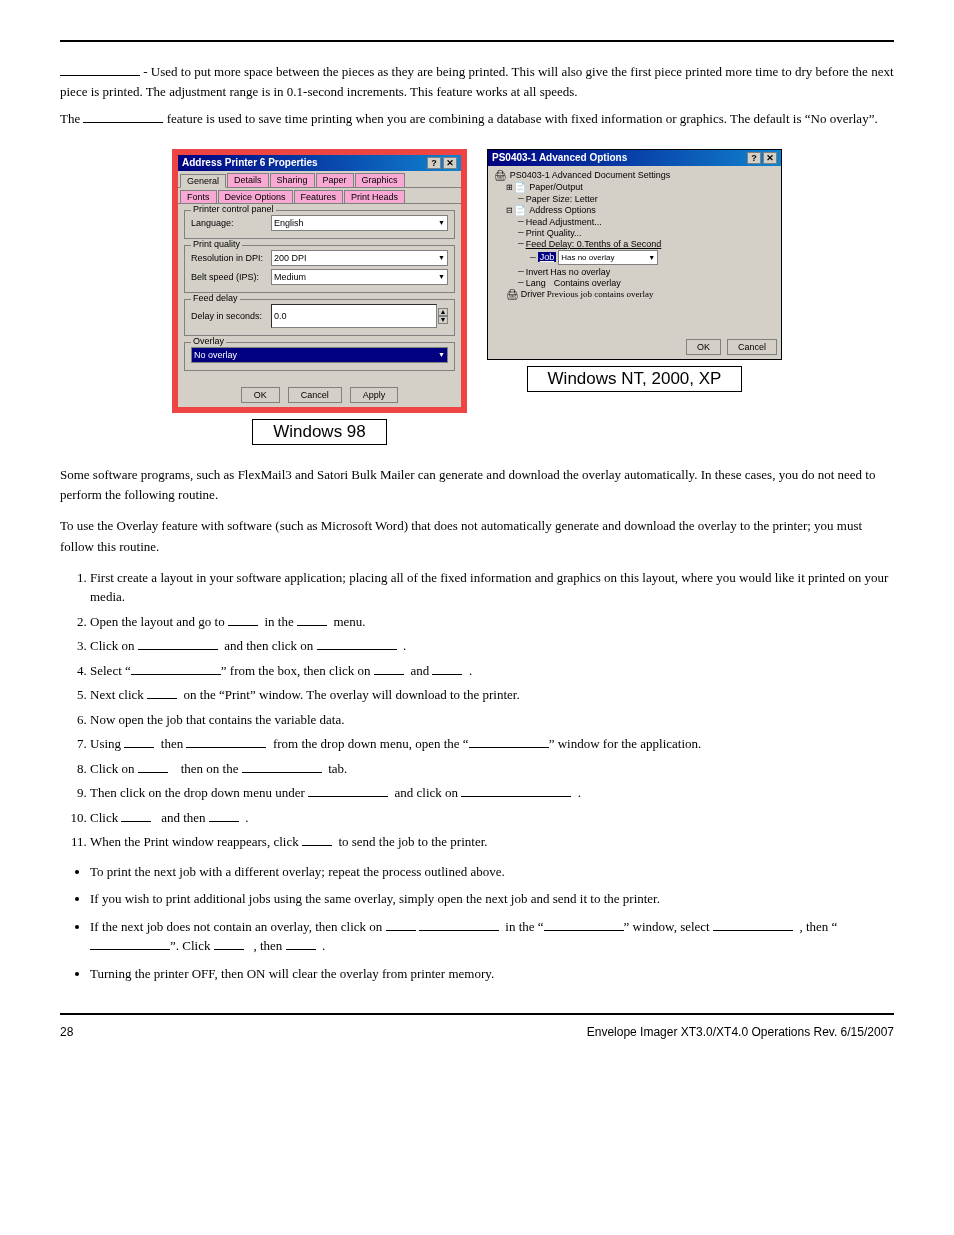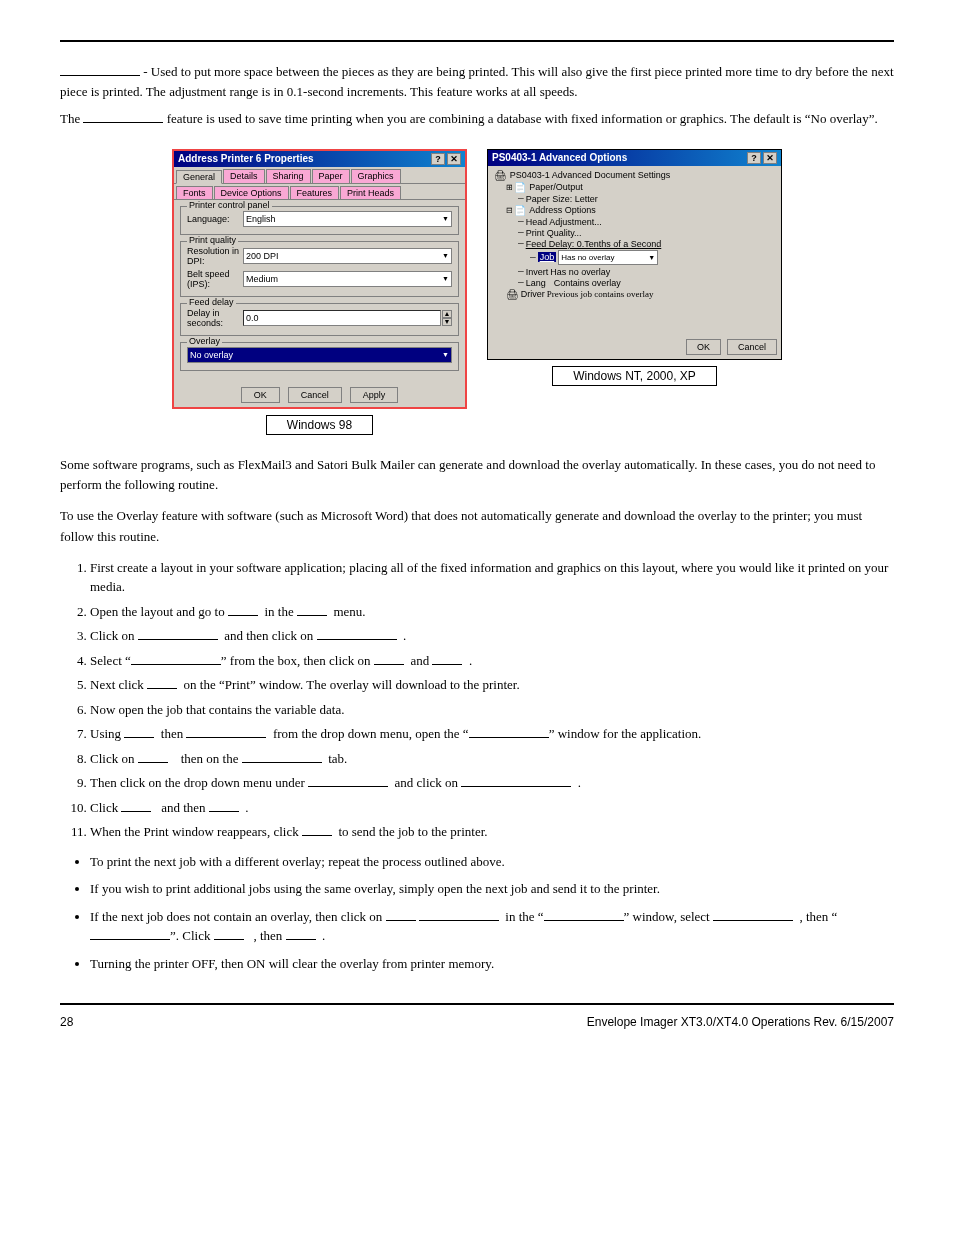--- a/index.html
+++ b/index.html
@@ -50,31 +50,31 @@
       justify-content: center;
     }
     .screenshot-container {
       display: flex;
       flex-direction: column;
       align-items: center;
     }
     .screenshot-caption {
       margin-top: 6px;
       font-family: Arial, sans-serif;
-      font-size: 12px;
+      font-size: 17px;
       font-weight: normal;
       text-align: center;
       border: 1px solid #000;
       padding: 2px 20px;
       background: #fff;
     }
     
     .win98-dialog {
       width: 295px;
-      border: 2px solid #ef4444;
+      border: 6px solid #ef4444;
       background: #d4d0c8;
       font-family: Arial, sans-serif;
       font-size: 10px;
     }
     .win98-titlebar {
       background: linear-gradient(to right, #000080, #1084d0);
       color: #fff;
       font-size: 10px;
       font-weight: bold;
       padding: 2px 4px;
@@ -135,26 +135,26 @@
       background: #d4d0c8;
       padding: 0 2px;
       font-size: 9px;
     }
     .win98-row {
       display: flex;
       align-items: center;
       margin-bottom: 3px;
     }
     .win98-label {
-      width: 56px;
+      width: 80px;
       font-size: 9px;
     }
     .win98-input {
       flex: 1;
-      height: 16px;
+      height: 24px;
       border: 1px inset #808080;
       background: #fff;
       font-size: 9px;
       padding: 0 2px;
       display: flex;
       align-items: center;
     }
     .win98-select {
       flex: 1;
       height: 16px;

